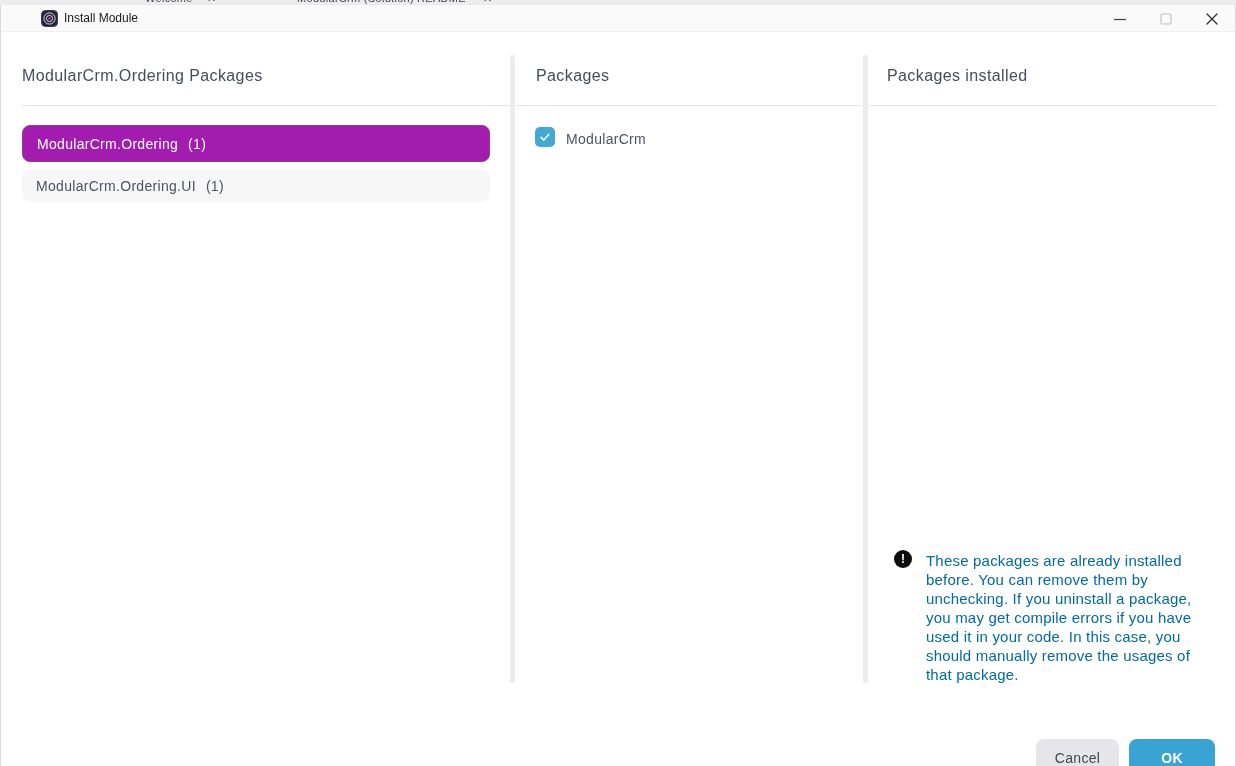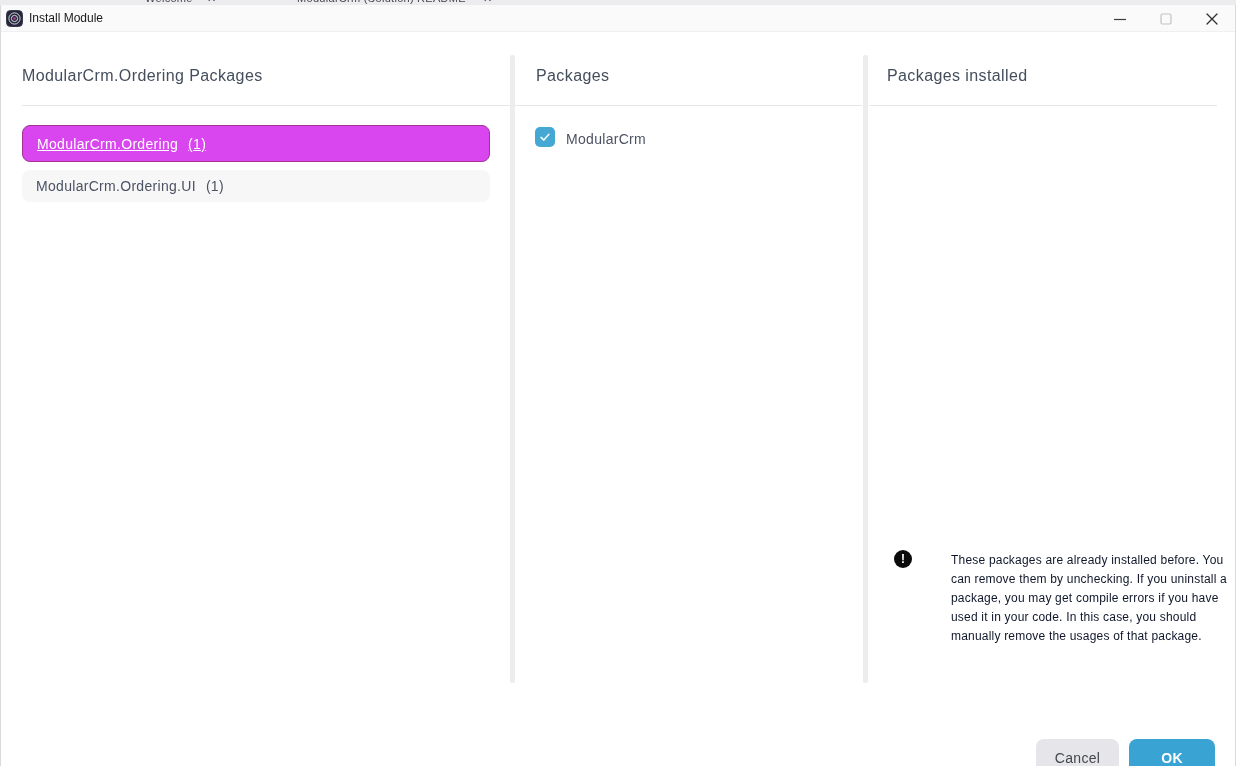--- a/index.html
+++ b/index.html
@@ -31,21 +31,21 @@
     position: absolute; left: 0; top: 5px; width: 1236px; height: 761px;
     background: #ffffff;
     border-left: 1px solid #d9d9dc;
     border-right: 1px solid #d9d9dc;
   }
 
   .titlebar {
     position: absolute; left: 0; top: 0; width: 100%; height: 27px;
     background: #fafafb;
     border-bottom: 1px solid #f0f0f2;
-    display: flex; align-items: center;
+    display: flex; align-items: center; padding-left: 35px;
   }
   .app-icon { width: 17px; height: 17px; margin-left: 5px; display: inline-flex; }
   .win-title { margin-left: 6px; font-size: 12px; color: #191919; }
   .win-controls { position: absolute; right: 0; top: 0; height: 27px; display: flex; }
   .wc { width: 46px; height: 27px; display: flex; align-items: center; justify-content: center; cursor: default; }
 
   .col-header {
     position: absolute; top: 62px;
     font-size: 16px; font-weight: 500; color: #444e5c; letter-spacing: .4px;
   }
@@ -56,45 +56,44 @@
   
   .pkg-item {
     position: absolute; left: 21px; width: 468px; height: 32px;
     background: #f7f7f8; border-radius: 8px;
     display: flex; align-items: center; padding-left: 14px;
     font-size: 14px; color: #4b5363; letter-spacing: .3px;
     cursor: pointer;
   }
   .pkg-item.selected {
     height: 37px;
-    background: #d946ef;
+    background: #a21caf;
     border: 1px solid #a23490;
     color: #ffffff;
-    text-decoration: underline;
   }
   .pkg-count { margin-left: 10px; }
 
   
   .check-row { position: absolute; left: 534px; top: 122px; display: flex; align-items: flex-end; cursor: pointer; }
   .checkbox {
     width: 20px; height: 20px; border-radius: 5px; background: #45a8d3;
     display: flex; align-items: center; justify-content: center;
   }
   .check-label { margin-left: 11px; font-size: 14px; color: #4b5363; letter-spacing: .3px; }
 
   
   .warn-icon {
     position: absolute; left: 893px; top: 545px;
     width: 18px; height: 18px; border-radius: 50%; background: #0b0b0b;
     color: #ffffff; font-size: 12px; font-weight: bold;
     display: flex; align-items: center; justify-content: center;
   }
   .warn-text {
-    position: absolute; left: 950px; top: 546px; width: 281px;
-    font-size: 12px; line-height: 19px; color: #0f172a; letter-spacing: .2px;
+    position: absolute; left: 925px; top: 546px; width: 281px;
+    font-size: 15px; line-height: 19px; color: #0369a1; letter-spacing: .2px;
   }
 
   
   .btn {
     position: absolute; top: 734px; height: 38px;
     border: none; border-radius: 8px;
     font-family: "Liberation Sans", "DejaVu Sans", sans-serif;
     font-size: 14px; letter-spacing: .3px; cursor: pointer;
   }
   .btn-cancel { left: 1035px; width: 83px; background: #e6e5e9; color: #42474f; }

